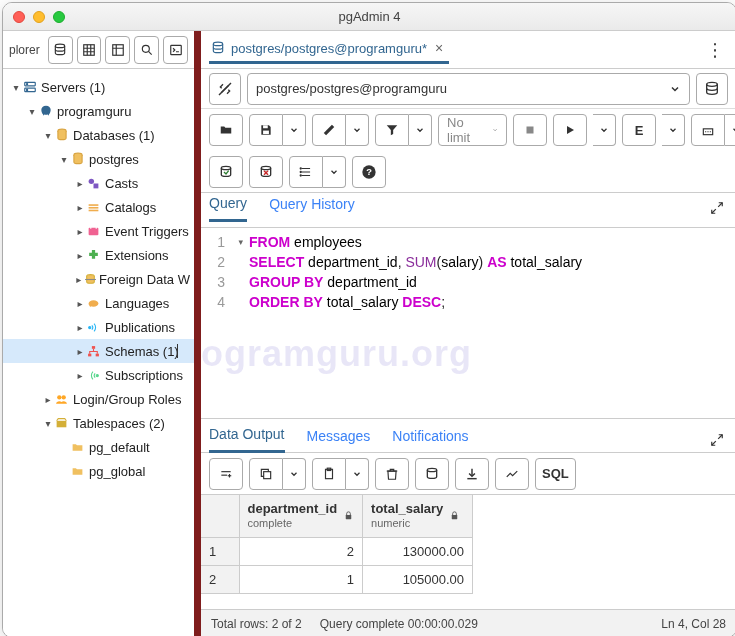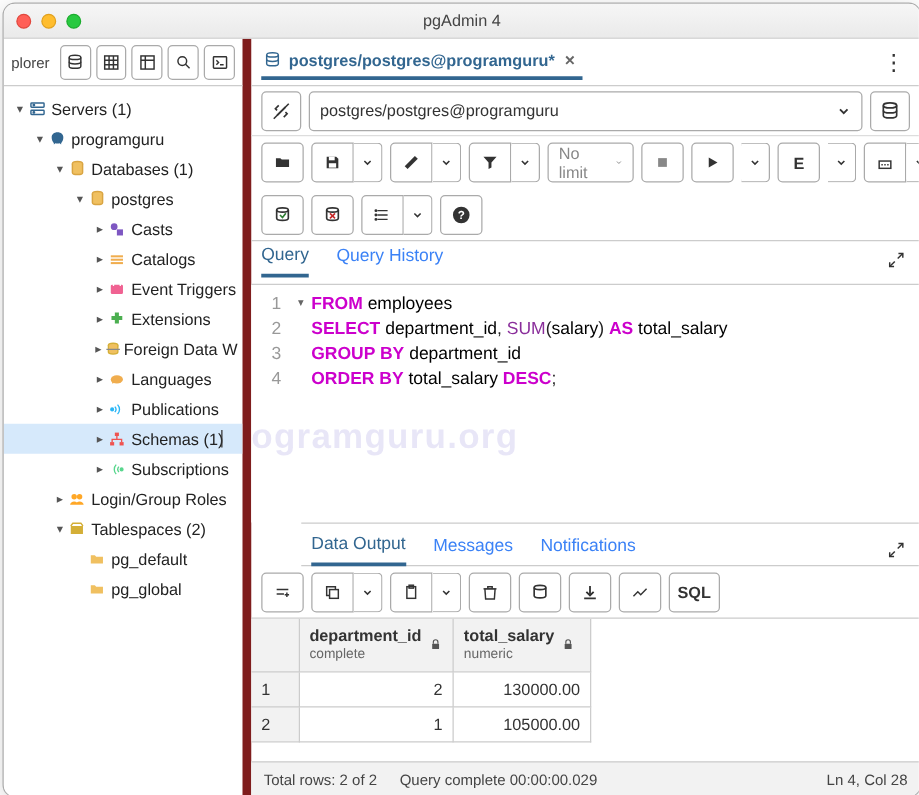--- a/index.html
+++ b/index.html
@@ -150,21 +150,20 @@
 }
 .file-tab {
   display: flex;
   align-items: center;
   gap: 6px;
   height: 28px;
   border-bottom: 3px solid #326690;
   padding: 0 4px 0 2px;
   color: #326690;
   font-size: 13px;
-  font-weight: bold;
 }
 .file-tab .close {
   color: #666;
   font-size: 14px;
   cursor: pointer;
   padding: 0 2px;
 }
 .menu-dots {
   margin-left: auto;
   font-size: 18px;
@@ -307,34 +306,33 @@
   white-space: pre;
 }
 .kw { color: #cc00cc; font-weight: bold; }
 .fn { color: #8a2e9b; }
 .id { color: #000; }
 .pn { color: #222; }
 .watermark {
   position: absolute;
   left: -30px;
   top: 105px;
-  font-size: 28px;
+  font-size: 36px;
   font-weight: bold;
   color: rgba(100, 90, 200, 0.15);
   letter-spacing: 1px;
 }
 .output-tabs {
   display: flex;
   gap: 22px;
   padding: 8px 8px 0 8px;
   height: 35px;
   align-items: center;
   border-top: 1px solid #ccc;
   border-bottom: 1px solid #ccc;
-  margin-left: 40px;
 }
 .out-toolbar {
   height: 42px;
   display: flex;
   align-items: center;
   gap: 6px;
   padding: 0 8px;
   border-bottom: 1px solid #ccc;
 }
 .grid {

